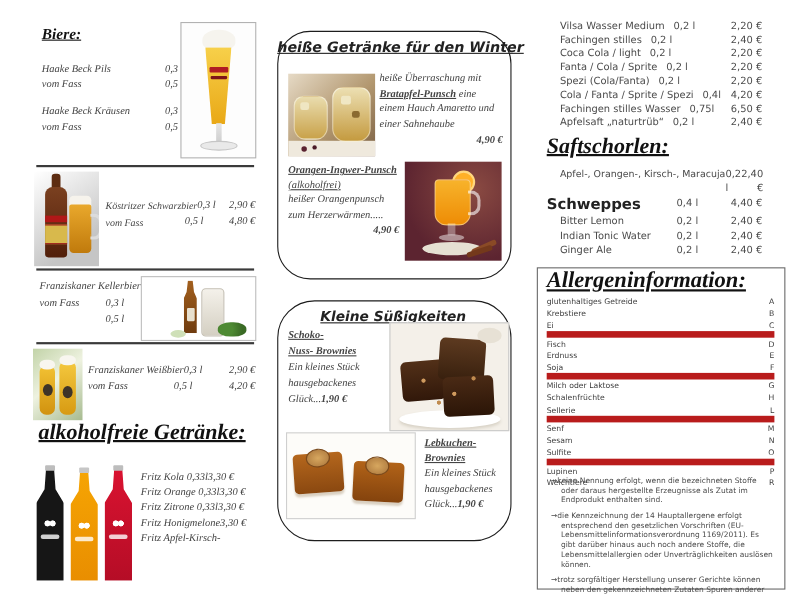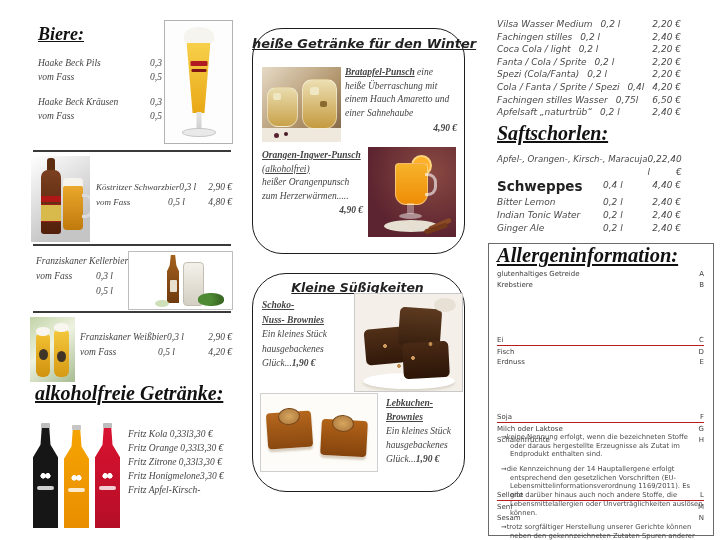--- a/index.html
+++ b/index.html
@@ -4,21 +4,21 @@
 <style>
   html,body{margin:0;padding:0;background:#e9e9e9;}
   #page{position:relative;width:720px;height:540px;background:#ffffff;overflow:hidden;
         font-family:"DejaVu Sans",sans-serif;color:#3a3a3a;}
   .abs{position:absolute;}
   
   .hserif{font-family:"Liberation Serif",serif;font-style:italic;font-weight:bold;
           color:#111;text-decoration:underline;white-space:nowrap;}
   
   .script{font-style:italic;font-size:9.5px;line-height:14px;color:#444;font-family:Liberation Serif, serif;}
-  .scriptsm{font-style:italic;font-size:9px;line-height:12.6px;color:#4a4a4a;}
+  .scriptsm{font-size:9px;line-height:12.6px;color:#4a4a4a;margin-left:12px;}
   .bold{font-weight:bold;}
   .und{text-decoration:underline;}
   .r3{display:flex;}
   .r3 .nm{flex:1;white-space:nowrap;}
   .r3 .sz{width:30px;text-align:left;}
   .r3 .pr{width:44px;text-align:right;}
   .r2{display:flex;}
   .r2 .nm{flex:1;white-space:nowrap;}
   .r2 .pr{width:40px;text-align:left;}
   .dr{display:flex;white-space:nowrap;}
@@ -29,30 +29,30 @@
   .rbox{border:1.6px solid #1d1d1d;border-radius:30px;background:#fff;}
   .boxtitle{font-style:italic;font-weight:bold;color:#222;text-decoration:underline;
             text-align:center;white-space:nowrap;}
   .pricer{text-align:right;font-weight:bold;}
   
   .photo{position:absolute;overflow:hidden;}
   .ph{position:absolute;}
   
   .ar{display:flex;justify-content:space-between;align-items:flex-end;height:10.9px;
       font-size:7px;font-style:normal;color:#3c3c3c;line-height:10px;}
-  .ar.rule{border-bottom:1px solid #b91c1c;margin-top:44px;}
+  .ar.rule{border-bottom:6px solid #b91c1c;}
   .note{font-size:6.8px;line-height:1.28;color:#4a4a4a;margin:6px 0 6px 0;
         padding-left:9px;text-indent:-9px;}
 </style>
 </head>
 <body>
 
 <div id="page">
 
-  <div class="abs hserif" style="left:38px;top:24px;font-size:18px;">Biere:</div>
+  <div class="abs hserif" style="left:38px;top:24px;font-size:14px;">Biere:</div>
 
   <div class="abs script" style="left:38px;top:56px;width:186px;">
     <div class="r3">
         <span class="nm">Haake Beck Pils</span>
         <span class="sz">0,3 l</span>
         <span class="pr">2,70 €</span>
       </div>
     <div class="r3">
         <span class="nm">vom Fass</span>
         <span class="sz">0,5 l</span>
@@ -206,22 +206,22 @@
     <div class="ph" style="left:5px;top:20px;width:29px;height:38px;background:linear-gradient(#e9dcae,#c9a24a);border:1px solid #ffffff77;border-radius:9px 9px 11px 11px;"></div>
     <div class="ph" style="left:11px;top:26px;width:8px;height:7px;background:#efe6c2;border-radius:2px;"></div>
     <div class="ph" style="left:40px;top:12px;width:33px;height:48px;background:linear-gradient(#ecdfb2,#c49a3f);border:1px solid #ffffff77;border-radius:10px 10px 12px 12px;"></div>
     <div class="ph" style="left:48px;top:20px;width:9px;height:8px;background:#f0e7c4;border-radius:2px;"></div>
     <div class="ph" style="left:58px;top:34px;width:7px;height:6px;background:#8a6a30;border-radius:2px;"></div>
     <div class="ph" style="left:12px;bottom:4px;width:5px;height:5px;background:#5a2230;border-radius:50%;"></div>
     <div class="ph" style="left:22px;bottom:6px;width:4px;height:4px;background:#4a1b28;border-radius:50%;"></div>
   </div>
 
   <div class="abs script" style="left:345px;top:66px;width:112px;line-height:13.5px;">
+    <div>heiße Überraschung mit</div>
     <div><span class="bold und">Bratapfel-Punsch</span> <span>eine</span></div>
-    <div>heiße Überraschung mit</div>
     <div>einem Hauch Amaretto und</div>
     <div>einer  Sahnehaube</div>
     <div class="pricer" style="margin-top:2px;">4,90 €</div>
   </div>
 
   <div class="abs script" style="left:262px;top:149px;width:101px;line-height:13.5px;">
     <div class="und bold">Orangen-Ingwer-Punsch</div>
     <div class="und">(alkoholfrei)</div>
     <div>heißer Orangenpunsch</div>
     <div>zum Herzerwärmen.....</div>

